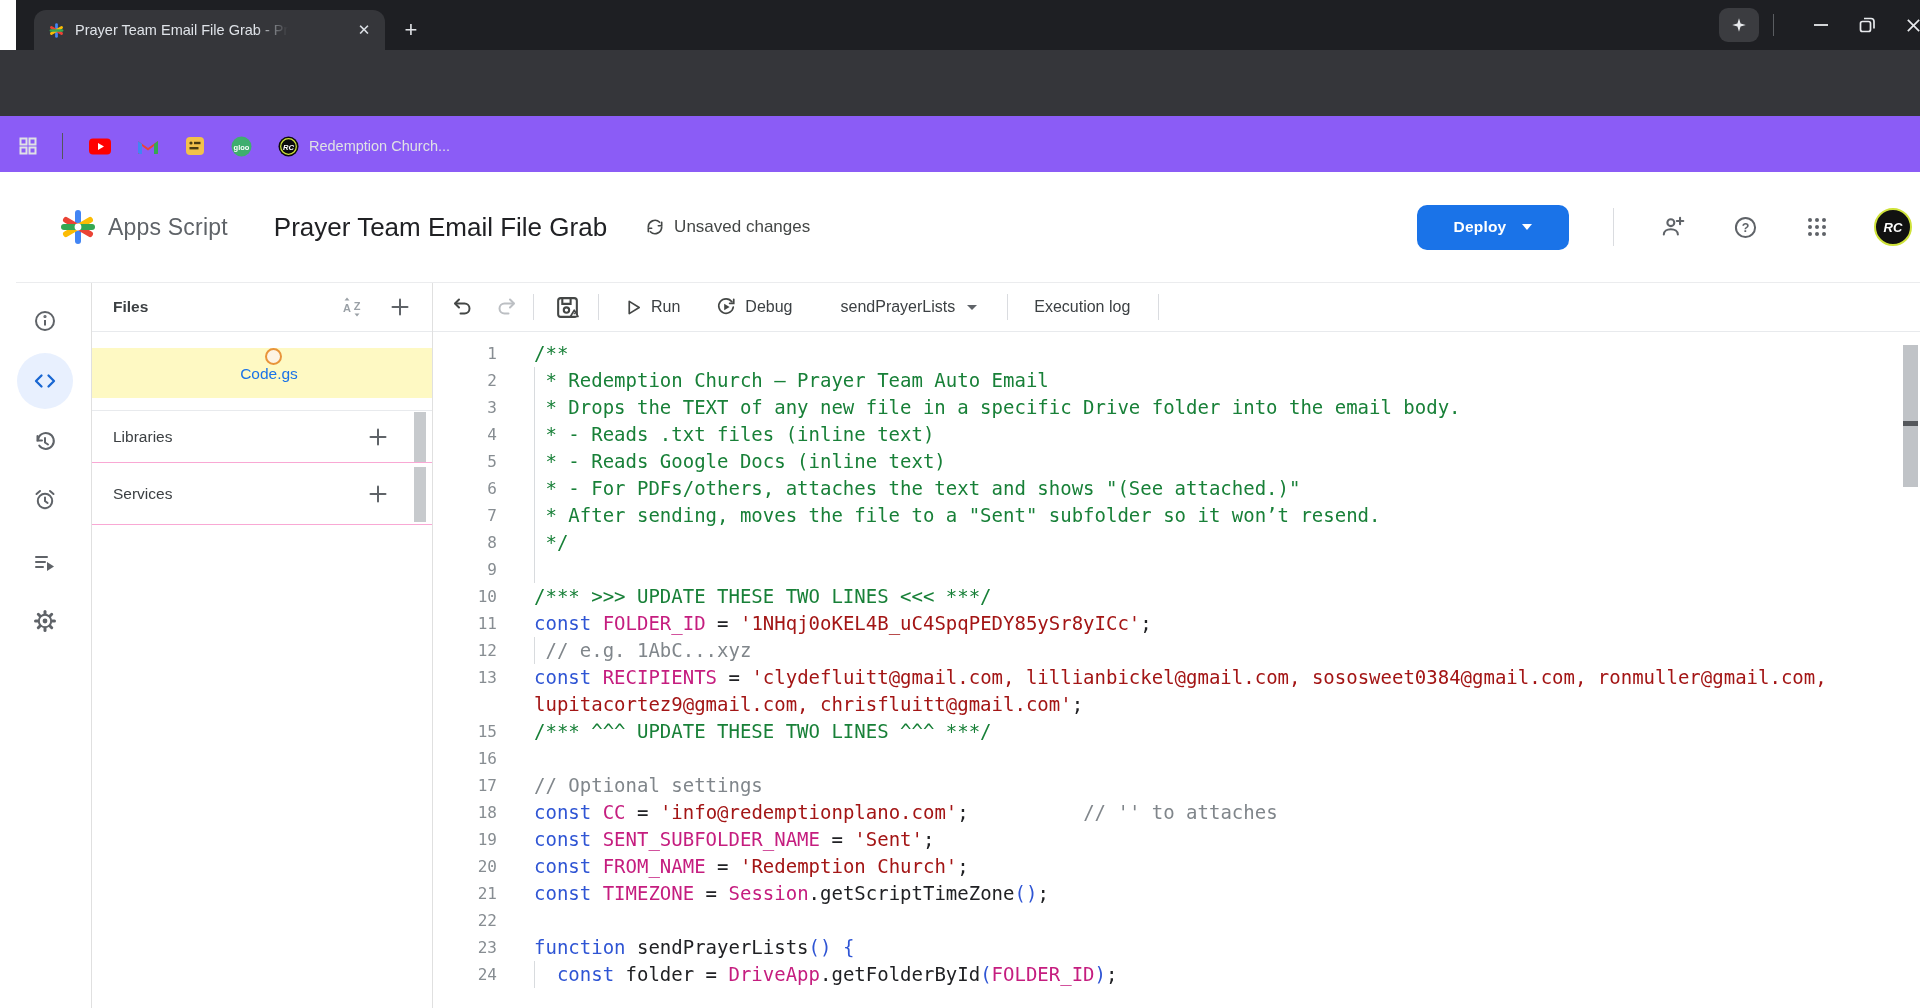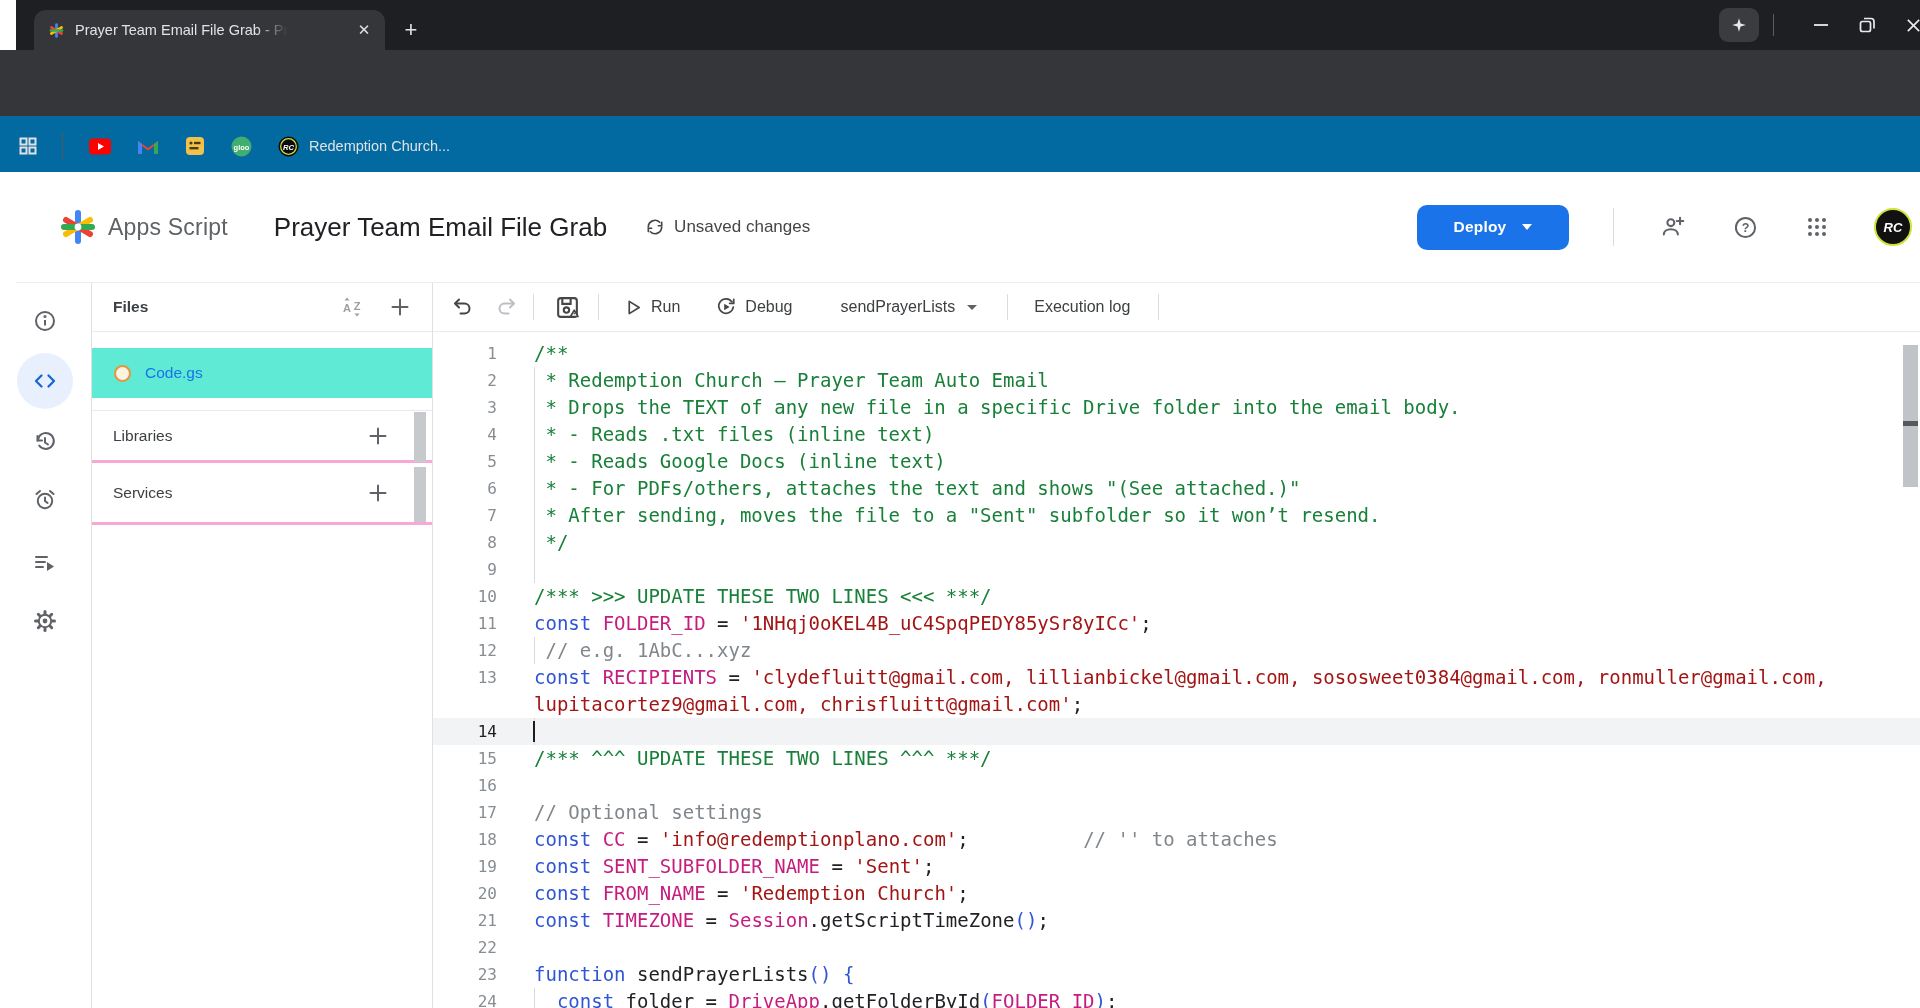--- a/index.html
+++ b/index.html
@@ -26,21 +26,21 @@
   .navbar { position:absolute; left:0; top:50px; width:1920px; height:66px; background:#35363a; }
   .nav-ic { position:absolute; top:71px; width:34px; height:34px; display:flex; align-items:center; justify-content:center; }
   .omnibox { position:absolute; left:180px; top:68px; width:1366px; height:40px; background:#1f2124;
          border-radius:20px; display:flex; align-items:center; padding:0 12px 0 6px; }
   .site-chip { width:30px; height:30px; border-radius:50%; background:#2e3034; display:flex; align-items:center;
          justify-content:center; margin-right:11px; }
   .url { color:#e3e5e7; font-size:16.5px; white-space:nowrap; overflow:hidden; flex:1; }
   .ob-star { margin-left:8px; }
 
   
-  .bookbar { position:absolute; left:0; top:116px; width:1920px; height:56px; background:#0369a1;
+  .bookbar { position:absolute; left:0; top:116px; width:1920px; height:56px; background:#8b5cf6;
          display:flex; align-items:center; padding-top:4px; }
   .bm { display:flex; align-items:center; margin-left:26px; }
   .bm-label { color:#dfe1e5; font-size:14.5px; margin-left:10px; white-space:nowrap; }
   .bsep { width:1px; height:26px; background:#54575b; margin-left:24px; }
 
   
   .appheader { position:absolute; left:16px; top:172px; width:1920px; height:111px; background:#fff;
          display:flex; align-items:center; border-bottom:1px solid #ebecee; }
   .product { color:#5f6368; font-size:23px; margin-left:10px; letter-spacing:0.2px; }
   .proj-title { color:#202124; font-size:26px; margin-left:46px; white-space:nowrap; }
@@ -61,25 +61,25 @@
   .main { position:absolute; left:0; top:283px; width:1920px; height:725px; background:#fff; }
   .rail { position:absolute; left:0; top:0; width:92px; height:725px; border-right:1px solid #e0e0e0; }
   .rail-ic { position:absolute; left:33px; width:24px; height:24px; }
   .rail-active-bg { position:absolute; left:17px; top:70px; width:56px; height:56px; border-radius:50%; background:#e8f0fe; }
 
   .filespanel { position:absolute; left:92px; top:0; width:341px; height:725px; border-right:1px solid #e0e0e0; background:#fff; }
   .fp-header { position:absolute; left:0; top:0; width:100%; height:49px; border-bottom:1px solid #e8eaed;
          display:flex; align-items:center; }
   .fp-title { color:#3c4043; font-size:15.5px; font-weight:bold; margin-left:21px; }
   .fp-icons { margin-left:auto; display:flex; align-items:center; padding-right:22px; }
-  .file-row { position:absolute; left:0; top:65px; width:100%; height:50px; background:#5eead4;
-         display:flex; align-items:center; }
+  .file-row { position:absolute; left:0; top:65px; width:100%; height:50px; background:#fef9c3;
+         display:flex; align-items:center;flex-direction:column; }
   .gs-dot { width:17px; height:17px; border-radius:50%; border:2px solid #e8943a; background:#fdf3e3; margin-left:22px; }
   .file-name { color:#1a73e8; font-size:15.5px; margin-left:14px; }
-  .sec-row { position:absolute; left:0; width:100%; display:flex; align-items:center; border-bottom:3px solid #f9a8d4; }
+  .sec-row { position:absolute; left:0; width:100%; display:flex; align-items:center; border-bottom:1px solid #f9a8d4; }
   .sec-label { color:#3c4043; font-size:15.5px; margin-left:21px; }
   .sec-plus { position:absolute; right:44px; }
   .strip { position:absolute; left:322px; width:12px; background:#c7cacd; }
 
   .editor { position:absolute; left:433px; top:0; width:1487px; height:725px; }
   .ed-toolbar { position:absolute; left:0; top:0; width:100%; height:49px; border-bottom:1px solid #e8eaed;
          display:flex; align-items:center; color:#444746; }
   .tsep { width:1px; height:26px; background:#dadce0; }
   .tbtn { display:flex; align-items:center; font-size:16px; color:#3c4043; }
   .fn-caret { width:0; height:0; border-left:5px solid transparent; border-right:5px solid transparent;
@@ -478,21 +478,20 @@
           <div class="crow"><span class="ln">5</span><i class="guide"></i><span class="ctext"><span class="c-g"> * - Reads Google Docs (inline text)</span></span></div>
           <div class="crow"><span class="ln">6</span><i class="guide"></i><span class="ctext"><span class="c-g"> * - For PDFs/others, attaches the text and shows "(See attached.)"</span></span></div>
           <div class="crow"><span class="ln">7</span><i class="guide"></i><span class="ctext"><span class="c-g"> * After sending, moves the file to a "Sent" subfolder so it won’t resend.</span></span></div>
           <div class="crow"><span class="ln">8</span><i class="guide"></i><span class="ctext"><span class="c-g"> */</span></span></div>
           <div class="crow"><span class="ln">9</span><i class="guide"></i><span class="ctext"></span></div>
           <div class="crow"><span class="ln">10</span><span class="ctext"><span class="c-g">/*** &gt;&gt;&gt; UPDATE THESE TWO LINES &lt;&lt;&lt; ***/</span></span></div>
           <div class="crow"><span class="ln">11</span><span class="ctext"><span class="c-k">const</span><span class="c-p"> </span><span class="c-i">FOLDER_ID</span><span class="c-p"> = </span><span class="c-s">'1NHqj0oKEL4B_uC4SpqPEDY85ySr8yICc'</span><span class="c-p">;</span></span></div>
           <div class="crow"><span class="ln">12</span><i class="guide"></i><span class="ctext"><span class="c-c"> // e.g. 1AbC...xyz</span></span></div>
           <div class="crow"><span class="ln">13</span><span class="ctext"><span class="c-k">const</span><span class="c-p"> </span><span class="c-i">RECIPIENTS</span><span class="c-p"> = </span><span class="c-s">'clydefluitt@gmail.com, lillianbickel@gmail.com, sososweet0384@gmail.com, ronmuller@gmail.com,</span></span></div>
           <div class="crow"><span class="ln"></span><span class="ctext"><span class="c-s">lupitacortez9@gmail.com, chrisfluitt@gmail.com'</span><span class="c-p">;</span></span></div>
-          <div class="crow active"><span class="ln">14</span><i class="guide"></i><i class="caret"></i><span class="ctext"></span></div>
           <div class="crow"><span class="ln">15</span><span class="ctext"><span class="c-g">/*** ^^^ UPDATE THESE TWO LINES ^^^ ***/</span></span></div>
           <div class="crow"><span class="ln">16</span><span class="ctext"></span></div>
           <div class="crow"><span class="ln">17</span><span class="ctext"><span class="c-c">// Optional settings</span></span></div>
           <div class="crow"><span class="ln">18</span><span class="ctext"><span class="c-k">const</span><span class="c-p"> </span><span class="c-i">CC</span><span class="c-p"> = </span><span class="c-s">'info@redemptionplano.com'</span><span class="c-p">;          </span><span class="c-c">// '' to attaches</span></span></div>
           <div class="crow"><span class="ln">19</span><span class="ctext"><span class="c-k">const</span><span class="c-p"> </span><span class="c-i">SENT_SUBFOLDER_NAME</span><span class="c-p"> = </span><span class="c-s">'Sent'</span><span class="c-p">;</span></span></div>
           <div class="crow"><span class="ln">20</span><span class="ctext"><span class="c-k">const</span><span class="c-p"> </span><span class="c-i">FROM_NAME</span><span class="c-p"> = </span><span class="c-s">'Redemption Church'</span><span class="c-p">;</span></span></div>
           <div class="crow"><span class="ln">21</span><span class="ctext"><span class="c-k">const</span><span class="c-p"> </span><span class="c-i">TIMEZONE</span><span class="c-p"> = </span><span class="c-i">Session</span><span class="c-p">.getScriptTimeZone</span><span class="c-k">()</span><span class="c-p">;</span></span></div>
           <div class="crow"><span class="ln">22</span><span class="ctext"></span></div>
           <div class="crow"><span class="ln">23</span><span class="ctext"><span class="c-k">function</span><span class="c-p"> sendPrayerLists</span><span class="c-k">()</span><span class="c-p"> </span><span class="c-k">{</span></span></div>
           <div class="crow"><span class="ln">24</span><i class="guide"></i><span class="ctext"><span class="c-p">  </span><span class="c-k">const</span><span class="c-p"> folder = </span><span class="c-i">DriveApp</span><span class="c-p">.getFolderById</span><span class="c-k">(</span><span class="c-i">FOLDER_ID</span><span class="c-k">)</span><span class="c-p">;</span></span></div>

